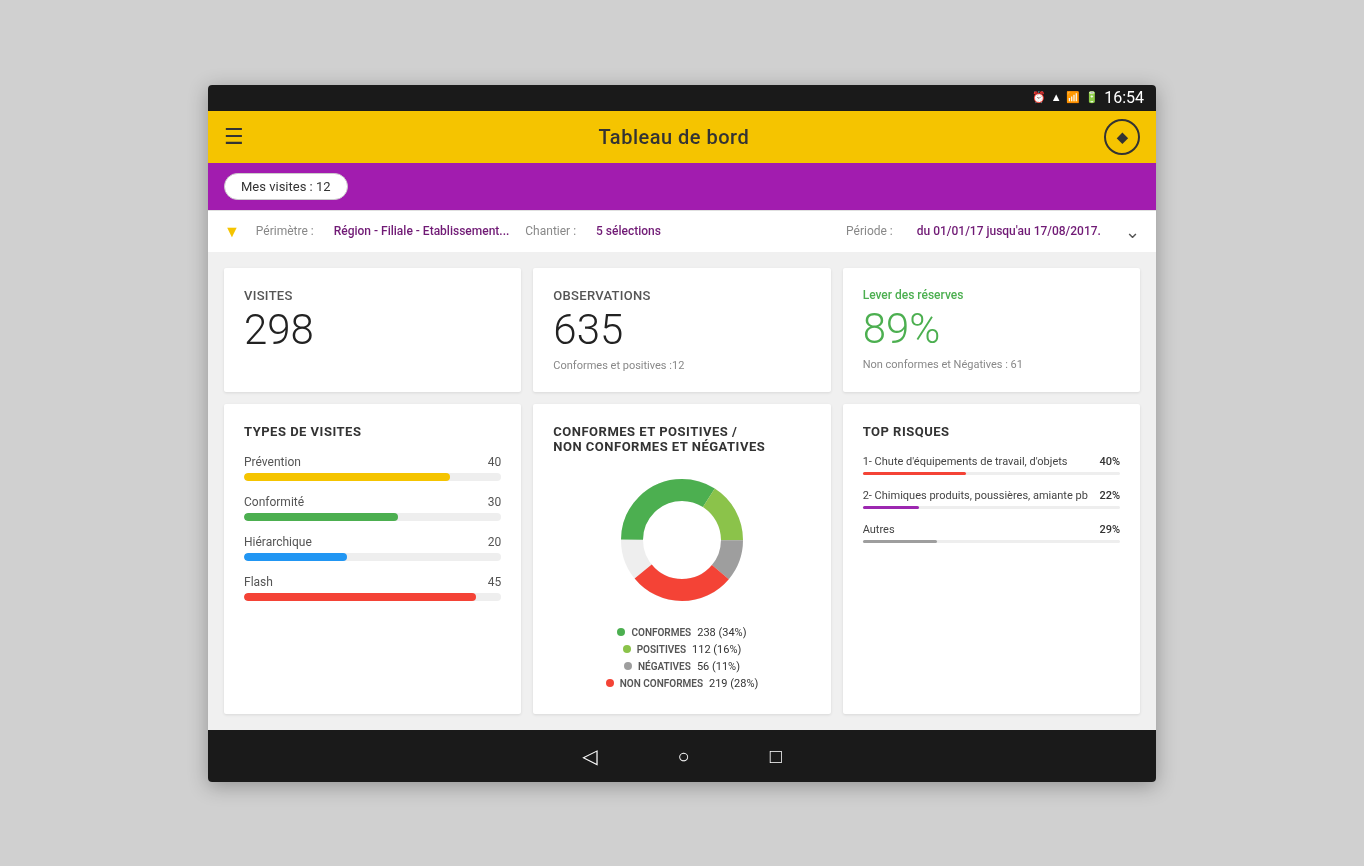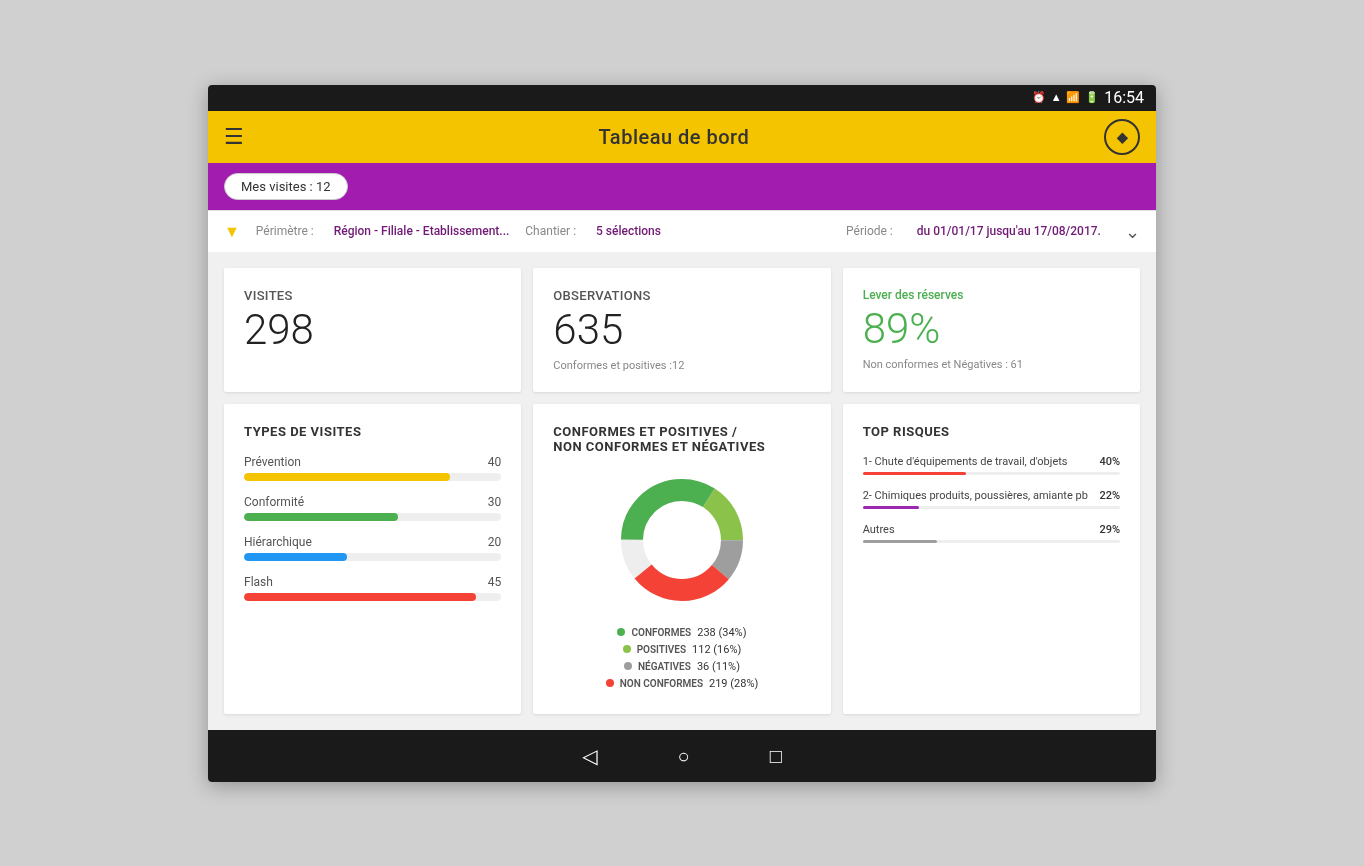--- a/index.html
+++ b/index.html
@@ -387,21 +387,21 @@
     <span class="legend-value">238 (34%)</span>
   </div>
               <div class="legend-item">
     <span class="legend-dot" style="background:#8BC34A;"></span>
     <span class="legend-label">POSITIVES</span>
     <span class="legend-value">112 (16%)</span>
   </div>
               <div class="legend-item">
     <span class="legend-dot" style="background:#9E9E9E;"></span>
     <span class="legend-label">NÉGATIVES</span>
-    <span class="legend-value">36 (11%)</span>
+    <span class="legend-value">56 (11%)</span>
   </div>
               <div class="legend-item">
     <span class="legend-dot" style="background:#f44336;"></span>
     <span class="legend-label">NON CONFORMES</span>
     <span class="legend-value">219 (28%)</span>
   </div>
             </div>
         </div>
 
         <div class="card">

